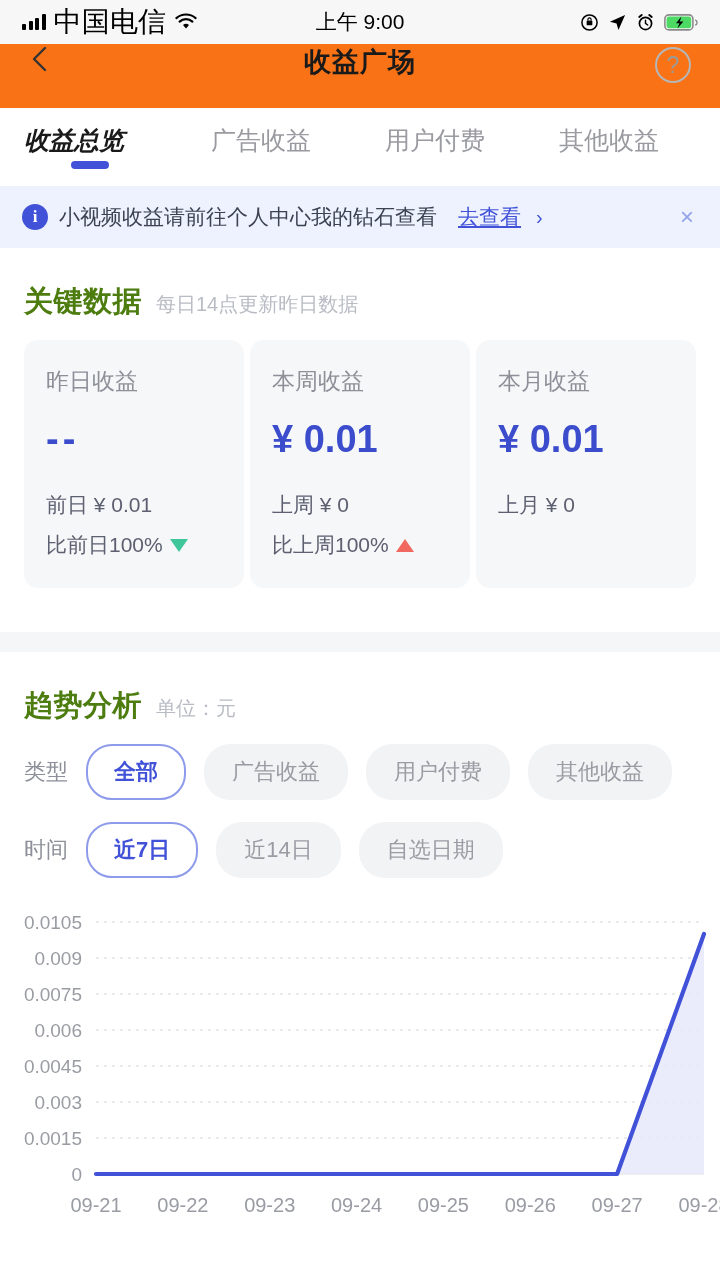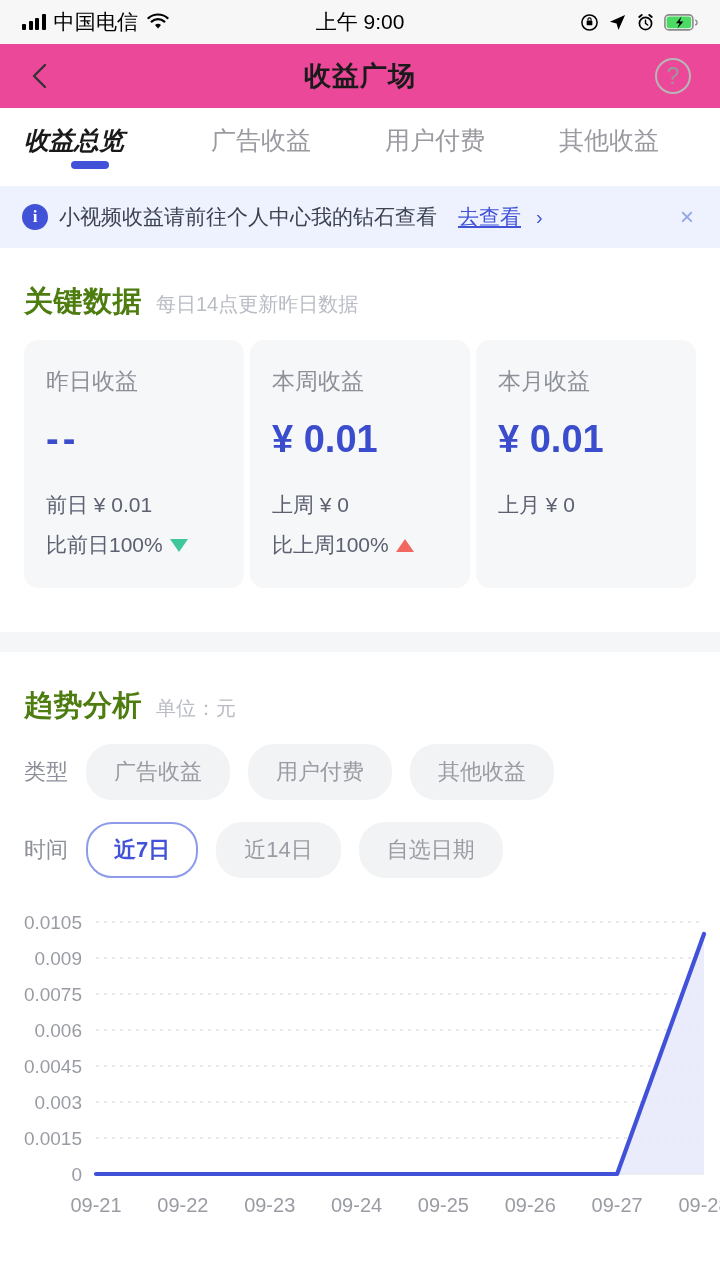--- a/index.html
+++ b/index.html
@@ -12,35 +12,35 @@
   }
   .screen { position: relative; width: 720px; height: 1280px; background: #fff; }
 
   
   .statusbar {
     height: 44px; background: #f7f7f7;
     display: flex; align-items: center; padding: 0 22px;
     position: relative;
   }
   .sb-left { display: flex; align-items: center; gap: 8px; }
-  .sb-carrier { font-size: 21px; color: #000; letter-spacing: .2px; }
+  .sb-carrier { font-size: 28px; color: #000; letter-spacing: .2px; }
   .sb-center {
     position: absolute; left: 0; right: 0; text-align: center;
     font-size: 21px; color: #000; font-weight: 500; pointer-events: none;
   }
   .sb-right { margin-left: auto; display: flex; align-items: center; gap: 9px; z-index:2;}
   .bars { display: flex; align-items: flex-end; gap: 2.5px; height: 16px; }
   .bars i { display: block; width: 4px; background: #000; border-radius: 1px; }
   .bars i:nth-child(1){height:6px}.bars i:nth-child(2){height:9px}
   .bars i:nth-child(3){height:12px}.bars i:nth-child(4){height:16px}
 
   
   .navbar {
-    height: 64px; background: #ec4899;
-    display: flex; align-items: center; padding: 0 26px; position: relative;
+    height: 64px; background: #f97316;
+    display: flex; align-items: flex-start; padding: 0 26px; position: relative;
   }
   .nav-title {
     position: absolute; left: 0; right: 0; text-align: center;
     font-size: 27px; font-weight: 700; color: #1a1a1a; letter-spacing: 1px;
   }
   .back-chevron { width: 30px; height: 30px; z-index: 2; cursor: pointer; }
   .help-icon { margin-left: auto; z-index: 2; cursor: pointer; }
 
   
   .tabs {
@@ -242,20 +242,21 @@
   <div class="divider-band"></div>
 
   <div class="section">
     <div class="sec-head">
       <span class="sec-title">趋势分析</span>
       <span class="sec-sub">单位：元</span>
     </div>
 
     <div class="filter-row">
       <span class="filter-label">类型</span>
+      <span class="chip active">全部</span>
       <span class="chip">广告收益</span>
       <span class="chip">用户付费</span>
       <span class="chip">其他收益</span>
     </div>
 
     <div class="filter-row">
       <span class="filter-label">时间</span>
       <span class="chip active">近7日</span>
       <span class="chip">近14日</span>
       <span class="chip">自选日期</span>

